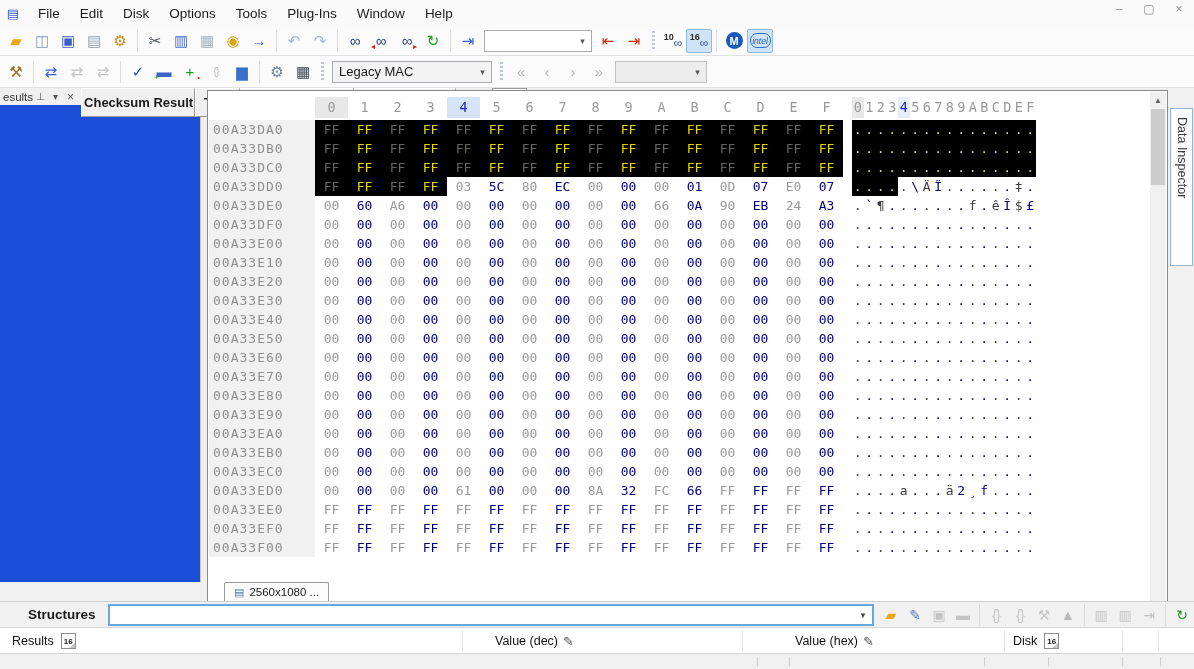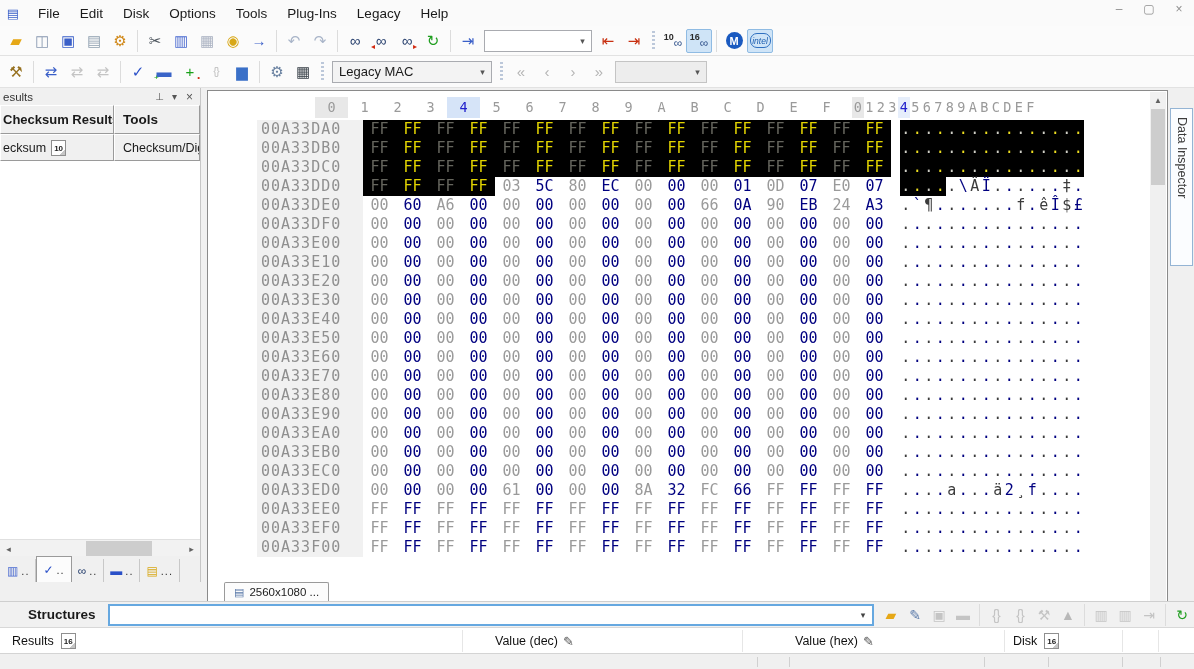--- a/index.html
+++ b/index.html
@@ -30,21 +30,21 @@
   .tcombo { height:22px; background:#fff; border:1px solid #a9abb0; display:flex; align-items:center; margin:0 3px; font-size:13px; padding-left:6px; }
   .tcombo .tcombo-arrow { margin-left:auto; width:17px; text-align:center; color:#555; font-size:9px; }
   .tcombo.gray { background:#f3f3f3; }
   .tcombo.disabled { background:#ededed; border-color:#c4c4c4; }
   .rnum { font-size:9px; font-weight:bold; color:#2a2a2a; align-self:flex-start; margin:2px 0 0 1px; }
   .rglass { font-size:12px; color:#35568e; align-self:flex-end; margin:0 1px 2px 0; }
   .ic-m { width:17px; height:17px; background:#1a5ac0; color:#fff; border-radius:50%; font-size:11px; font-weight:bold; display:flex; align-items:center; justify-content:center; }
   .ic-intel { width:21px; height:15px; border:1px solid #3070c0; border-radius:7px; color:#2060b0; font-size:8.5px; font-style:italic; display:flex; align-items:center; justify-content:center; }
 
   
-  #leftdock { position:absolute; left:0; top:88px; width:201px; height:494px; display:flex; flex-direction:column; background:#0f172a; border-right:1px solid #c6c6c6; }
+  #leftdock { position:absolute; left:0; top:88px; width:201px; height:494px; display:flex; flex-direction:row; background:#1d4ed8; border-right:1px solid #c6c6c6; }
   .dock-head { height:17px; background:#f0f0f0; display:flex; align-items:center; font-size:11.5px; color:#333; padding:0 3px; flex:none; }
   .dock-title { flex:1; }
   .dock-ico { width:15px; text-align:center; color:#555; font-size:10px; }
   .pin-ico::before { content:"⊥"; }
   .dmenu-ico::before { content:"▾"; }
   .dclose-ico::before { content:"×"; font-size:12px; }
   .cs-cell { background:#f0f0f0; border-top:1px solid #ffffff; border-left:1px solid #ffffff; border-right:1px solid #9a9a9a; border-bottom:1px solid #9a9a9a; display:flex; align-items:center; overflow:hidden; white-space:nowrap; }
   .cs-row1 { display:flex; height:29px; flex:none; }
   .cs-row1 .c1 { width:114px; font-weight:bold; font-size:13px; padding-left:2px; }
   .cs-row1 .c2 { flex:1; font-weight:bold; font-size:13.5px; padding-left:8px; }
@@ -63,21 +63,21 @@
   .tabstrip { height:26px; background:#f0f0f0; display:flex; align-items:flex-end; padding-left:1px; flex:none; }
   .dtab { height:23px; display:flex; align-items:center; gap:3px; padding:0 6px; font-size:11px; color:#444; border-right:1px solid #c8c8c8; }
   .dtab.active { background:#fcfcfc; border:1px solid #9a9a9a; border-bottom:none; height:26px; }
   .dtab-ico { font-size:12px; line-height:1; }
   .dtab-lbl { letter-spacing:1px; color:#333; }
 
   
   #hexpanel { position:absolute; left:207px; top:90px; width:961px; height:588px; background:#fff; border:1px solid #8a8a8a; font-family:"DejaVu Sans Mono","Liberation Mono",monospace; }
   #hex-head { position:absolute; left:1px; top:6px; height:21px; white-space:nowrap; font-size:13.5px; color:#9a9a9a; line-height:21px; }
   #hex-rows { position:absolute; left:1px; top:29px; bottom:1px; white-space:nowrap; overflow:hidden; }
-  .hrow { height:19px; line-height:19px; font-size:15px;padding-left:48px; }
+  .hrow { height:19px; line-height:19px; font-size:13px; }
   .off  { display:inline-block; width:106px; padding-left:4px; background:#f1f1f1; color:#8f8f8f; height:19px; letter-spacing:1px; }
   .hoff { display:inline-block; width:106px; padding-left:4px; }
   .hgap { display:inline-block; width:9px; height:1px; }
   .byte { display:inline-block; width:33px; text-align:center; height:19px; }
   .byte.even { color:#9a9a9a; }
   .byte.odd  { color:#000080; }
   .byte.sel  { background:#000; }
   .byte.sel.even { color:#66665e; }
   .byte.sel.odd  { color:#e2d400; }
   .ach { display:inline-block; width:11.5px; text-align:center; height:19px; }
@@ -128,21 +128,21 @@
 </style>
 </head>
 <body>
 
 <div id="app">
 
   <div id="title-strip"></div>
 
   <div id="menubar">
     <span id="app-icon"></span>
-    <div id="menu-items"><span class="menu-item">File</span><span class="menu-item">Edit</span><span class="menu-item">Disk</span><span class="menu-item">Options</span><span class="menu-item">Tools</span><span class="menu-item">Plug-Ins</span><span class="menu-item">Legacy</span><span class="menu-item">Help</span></div>
+    <div id="menu-items"><span class="menu-item">File</span><span class="menu-item">Edit</span><span class="menu-item">Disk</span><span class="menu-item">Options</span><span class="menu-item">Tools</span><span class="menu-item">Plug-Ins</span><span class="menu-item">Window</span><span class="menu-item">Help</span></div>
     <div id="win-controls">
         <span class="win-ctl">–</span>
         <span class="win-ctl">▢</span>
         <span class="win-ctl">×</span>
       </div>
   </div>
 
   <div id="toolbar1" class="toolbar">
       <button class="tbtn">
         <span class="ticon" style="color: rgb(230, 168, 23);">▰</span>

